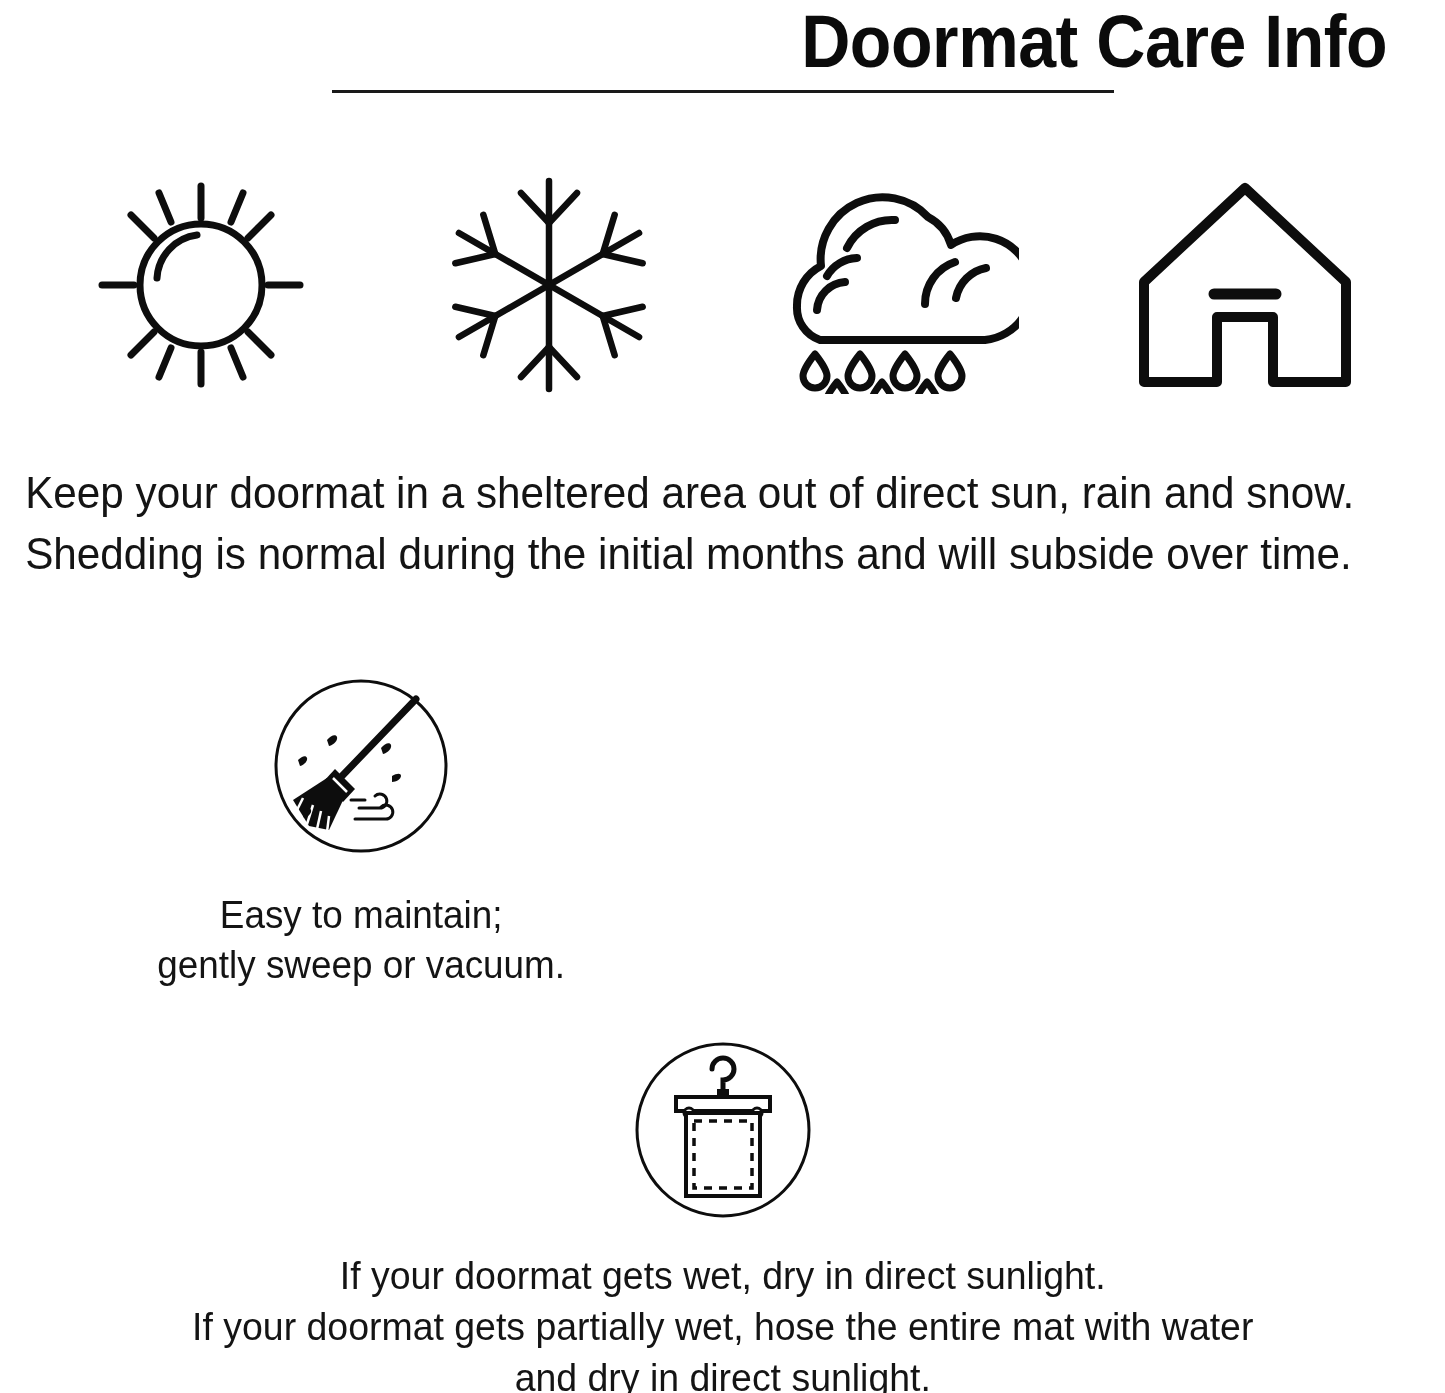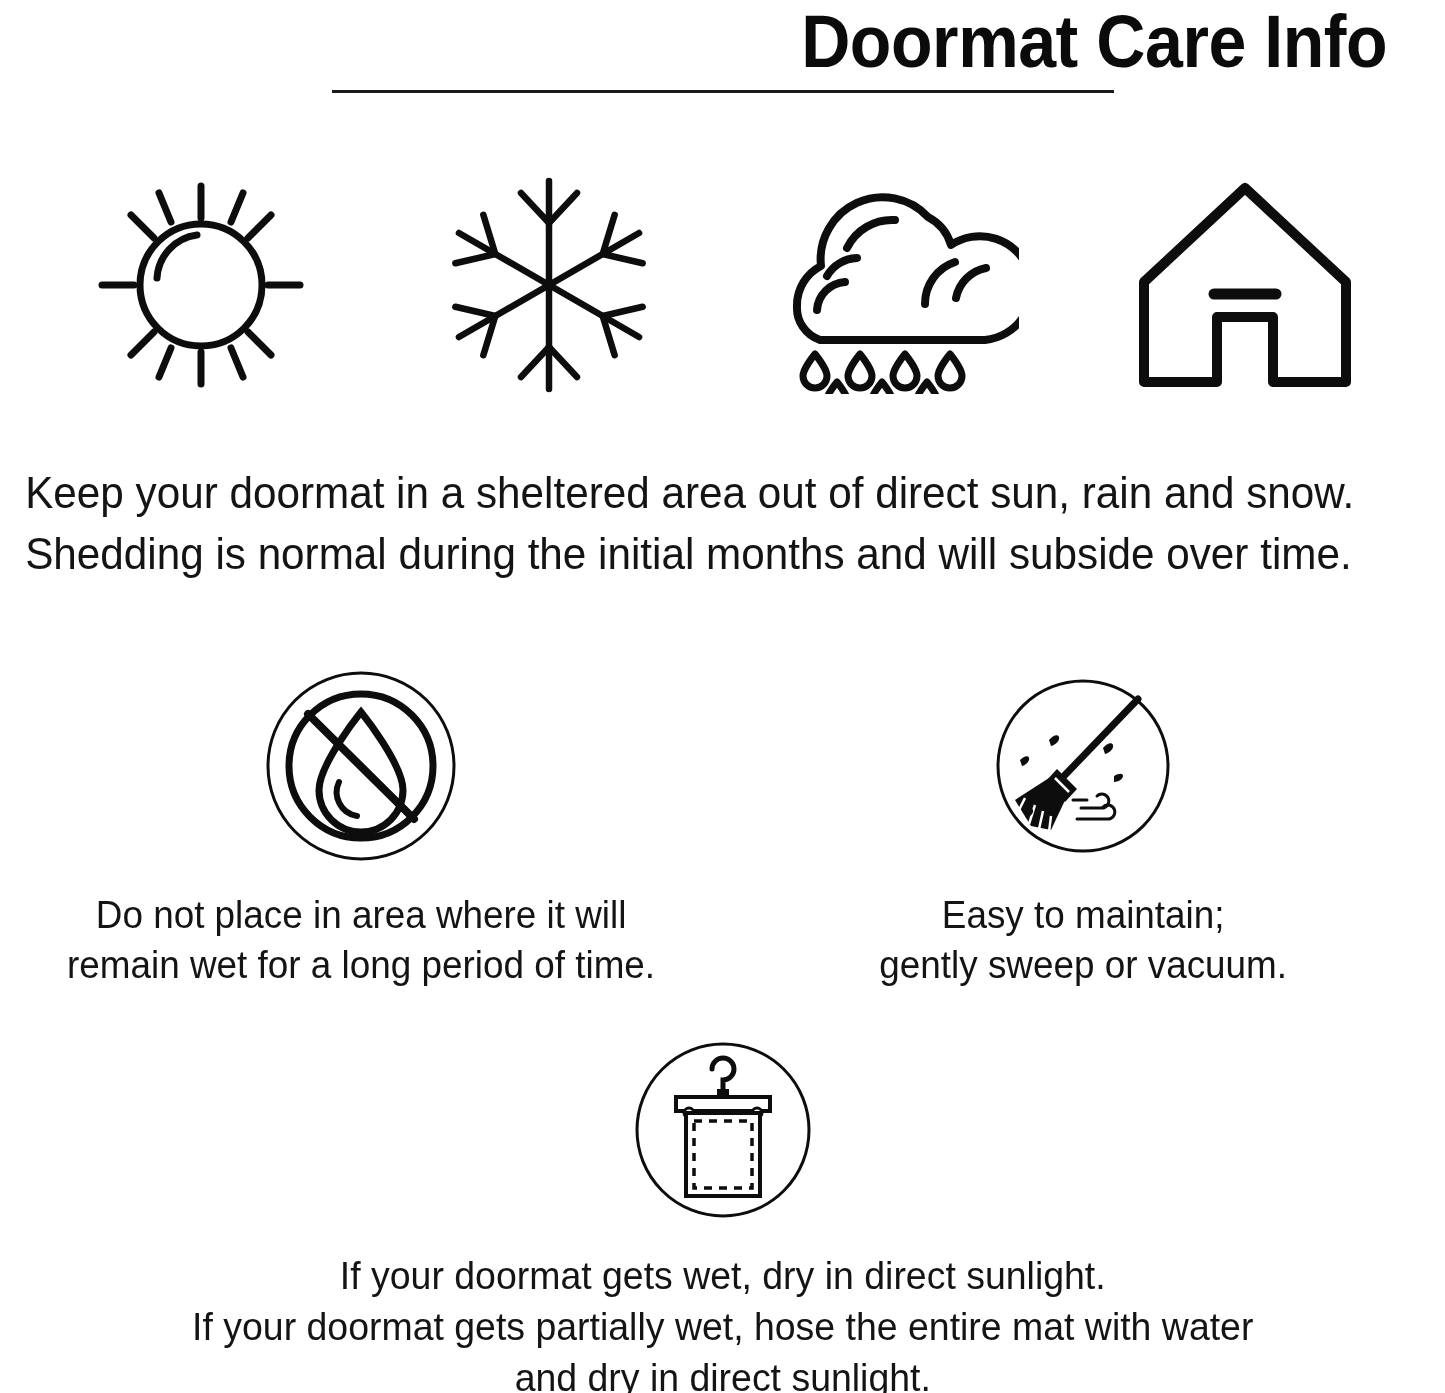--- a/index.html
+++ b/index.html
@@ -258,37 +258,20 @@
   </div>
 </div>
 
 <div class="intro">
   <div class="intro-line">Keep your doormat in a sheltered area out of direct sun, rain and snow.</div>
   <div class="intro-line">Shedding is normal during the initial months and will subside over time.</div>
 </div>
 
 <div class="care-row">
 
-  <div class="care-col">
-    <div class="care-icon">
-      <span>
-        <svg width="196" height="196" viewBox="0 0 196 196" fill="none" stroke="#0d0d0d" stroke-linecap="round">
-          <circle cx="98" cy="98" r="93" stroke-width="3"></circle>
-          <circle cx="98" cy="98" r="72" stroke-width="7"></circle>
-          <path d="M98 44 C98 44 56 96 56 122 a42 42 0 0 0 84 0 C140 96 98 44 98 44 z" stroke-width="7"></path>
-          <path d="M76 114 a24 24 0 0 0 18 34" stroke-width="6"></path>
-          <line x1="45" y1="46" x2="151" y2="151" stroke-width="8"></line>
-        </svg>
-      </span>
-    </div>
-    <div class="care-caption">
-      <div class="cap-line">Do not place in area where it will</div>
-      <div class="cap-line">remain wet for a long period of time.</div>
-    </div>
-  </div>
 
   <div class="care-col">
     <div class="care-icon">
       <span>
         <svg width="176" height="176" viewBox="0 0 176 176" fill="none">
           <circle cx="88" cy="88" r="85" stroke="#0d0d0d" stroke-width="3" fill="none"></circle>
 
           <path d="M143 21 L69 98" stroke="#0d0d0d" stroke-width="7" stroke-linecap="round"></path>
 
           <path d="M62 91 L82 111 L70 124 L50 104 Z" fill="#0d0d0d"></path>

